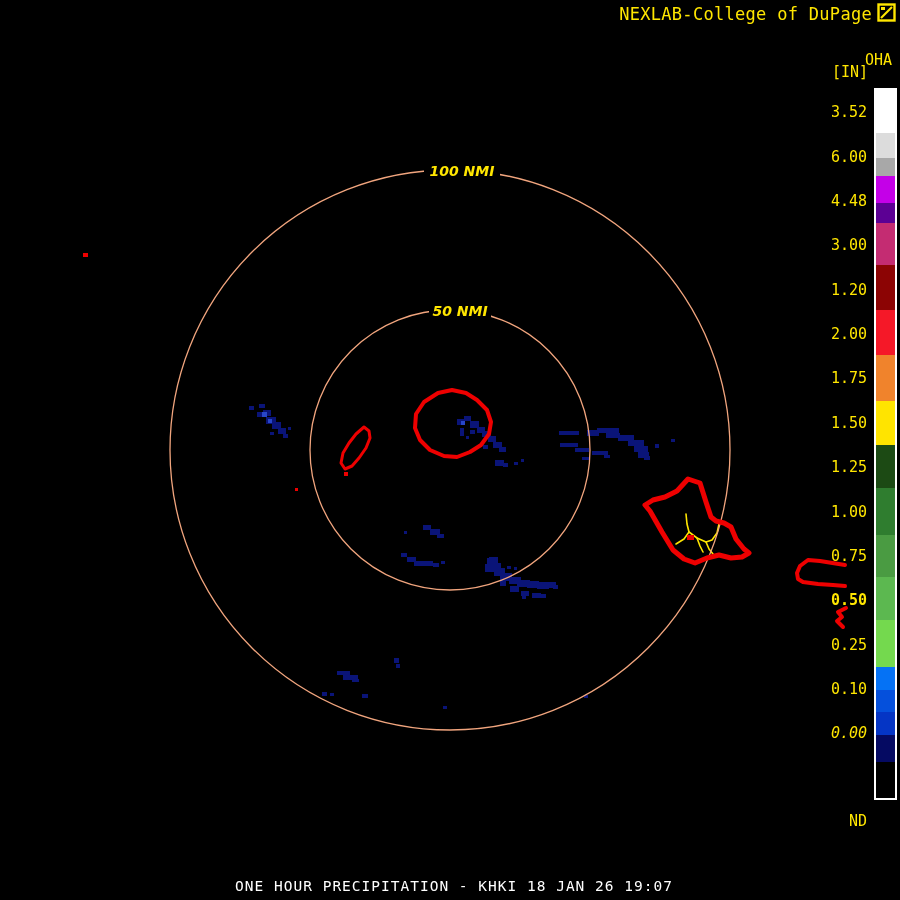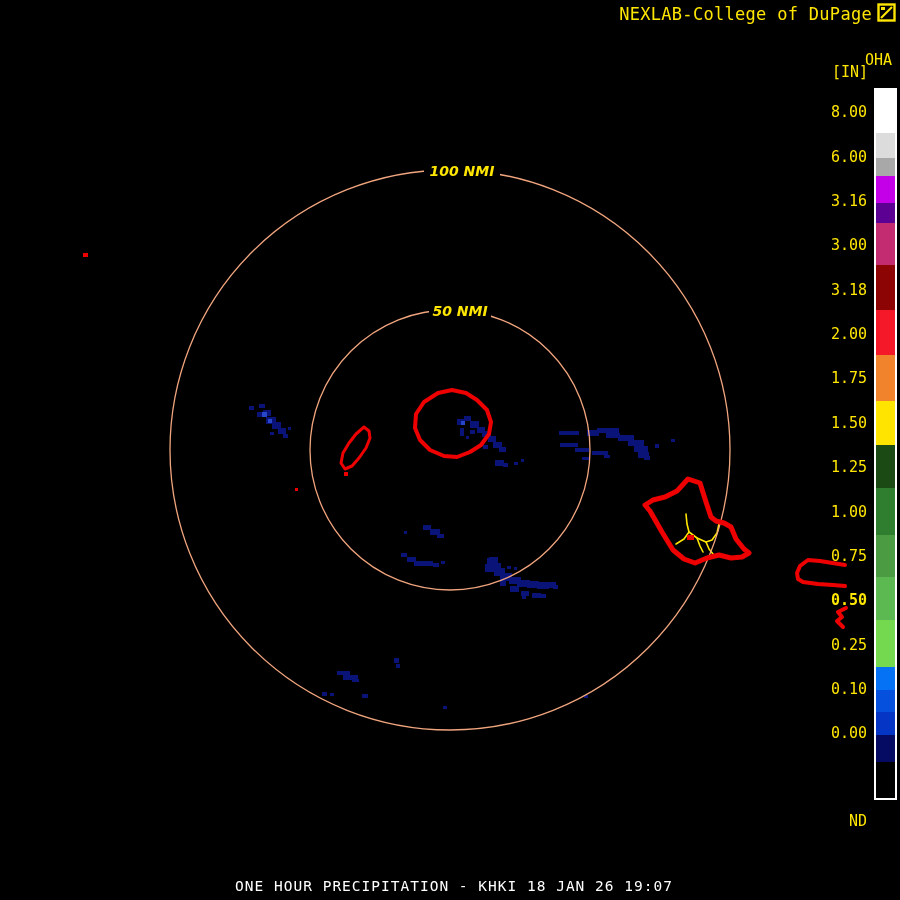--- a/index.html
+++ b/index.html
@@ -54,35 +54,35 @@
     <div class="cb-seg" style="height: 42px; background: rgb(74, 155, 66);"></div>
     <div class="cb-seg" style="height: 43px; background: rgb(92, 184, 80);"></div>
     <div class="cb-seg" style="height: 47px; background: rgb(116, 217, 78);"></div>
     <div class="cb-seg" style="height: 23px; background: rgb(5, 114, 245);"></div>
     <div class="cb-seg" style="height: 22px; background: rgb(5, 80, 220);"></div>
     <div class="cb-seg" style="height: 23px; background: rgb(5, 53, 197);"></div>
     <div class="cb-seg" style="height: 27px; background: rgb(5, 10, 98);"></div>
     <div class="cb-seg" style="height: 36px; background: rgb(0, 0, 0);"></div>
   </div>
 <div id="cb-labels">
-    <div class="cb-label" style="top: 103px; color: rgb(255, 230, 0);">8.00</div>
+    <div class="cb-label" style="top: 103px; color: rgb(255, 230, 0);">3.52</div>
     <div class="cb-label" style="top: 148px; color: rgb(255, 230, 0);">6.00</div>
-    <div class="cb-label" style="top: 192px; color: rgb(255, 230, 0);">3.16</div>
+    <div class="cb-label" style="top: 192px; color: rgb(255, 230, 0);">4.48</div>
     <div class="cb-label" style="top: 236px; color: rgb(255, 230, 0);">3.00</div>
-    <div class="cb-label" style="top: 281px; color: rgb(255, 230, 0);">3.18</div>
+    <div class="cb-label" style="top: 281px; color: rgb(255, 230, 0);">1.20</div>
     <div class="cb-label" style="top: 325px; color: rgb(255, 230, 0);">2.00</div>
     <div class="cb-label" style="top: 369px; color: rgb(255, 230, 0);">1.75</div>
     <div class="cb-label" style="top: 414px; color: rgb(255, 230, 0);">1.50</div>
     <div class="cb-label" style="top: 458px; color: rgb(255, 230, 0);">1.25</div>
     <div class="cb-label" style="top: 503px; color: rgb(255, 230, 0);">1.00</div>
     <div class="cb-label" style="top: 547px; color: rgb(255, 230, 0);">0.75</div>
     <div class="cb-label" style="top: 591px; color: rgb(255, 230, 0); font-weight: bold;">0.50</div>
     <div class="cb-label" style="top: 636px; color: rgb(255, 230, 0);">0.25</div>
     <div class="cb-label" style="top: 680px; color: rgb(255, 230, 0);">0.10</div>
-    <div class="cb-label" style="top: 724px; color: rgb(255, 230, 0);">0.00</div>
+    <div class="cb-label" style="top: 724px; color: rgb(255, 230, 0); font-style: italic;">0.00</div>
     <div class="cb-label" style="top: 769px; color: rgb(255, 230, 0); margin-top: 43px;">ND</div>
   </div>
 
 <svg id="radar" width="900" height="900" viewBox="0 0 900 900">
   <g id="echo-layer" shape-rendering="crispEdges">
       <g>
         <rect x="249" y="406" width="5" height="4" fill="#0A1478"></rect>
         <rect x="259" y="404" width="6" height="4" fill="#0A1478"></rect>
         <rect x="257" y="412" width="9" height="5" fill="#0A1478"></rect>
         <rect x="263" y="410" width="8" height="6" fill="#0A1478"></rect>

